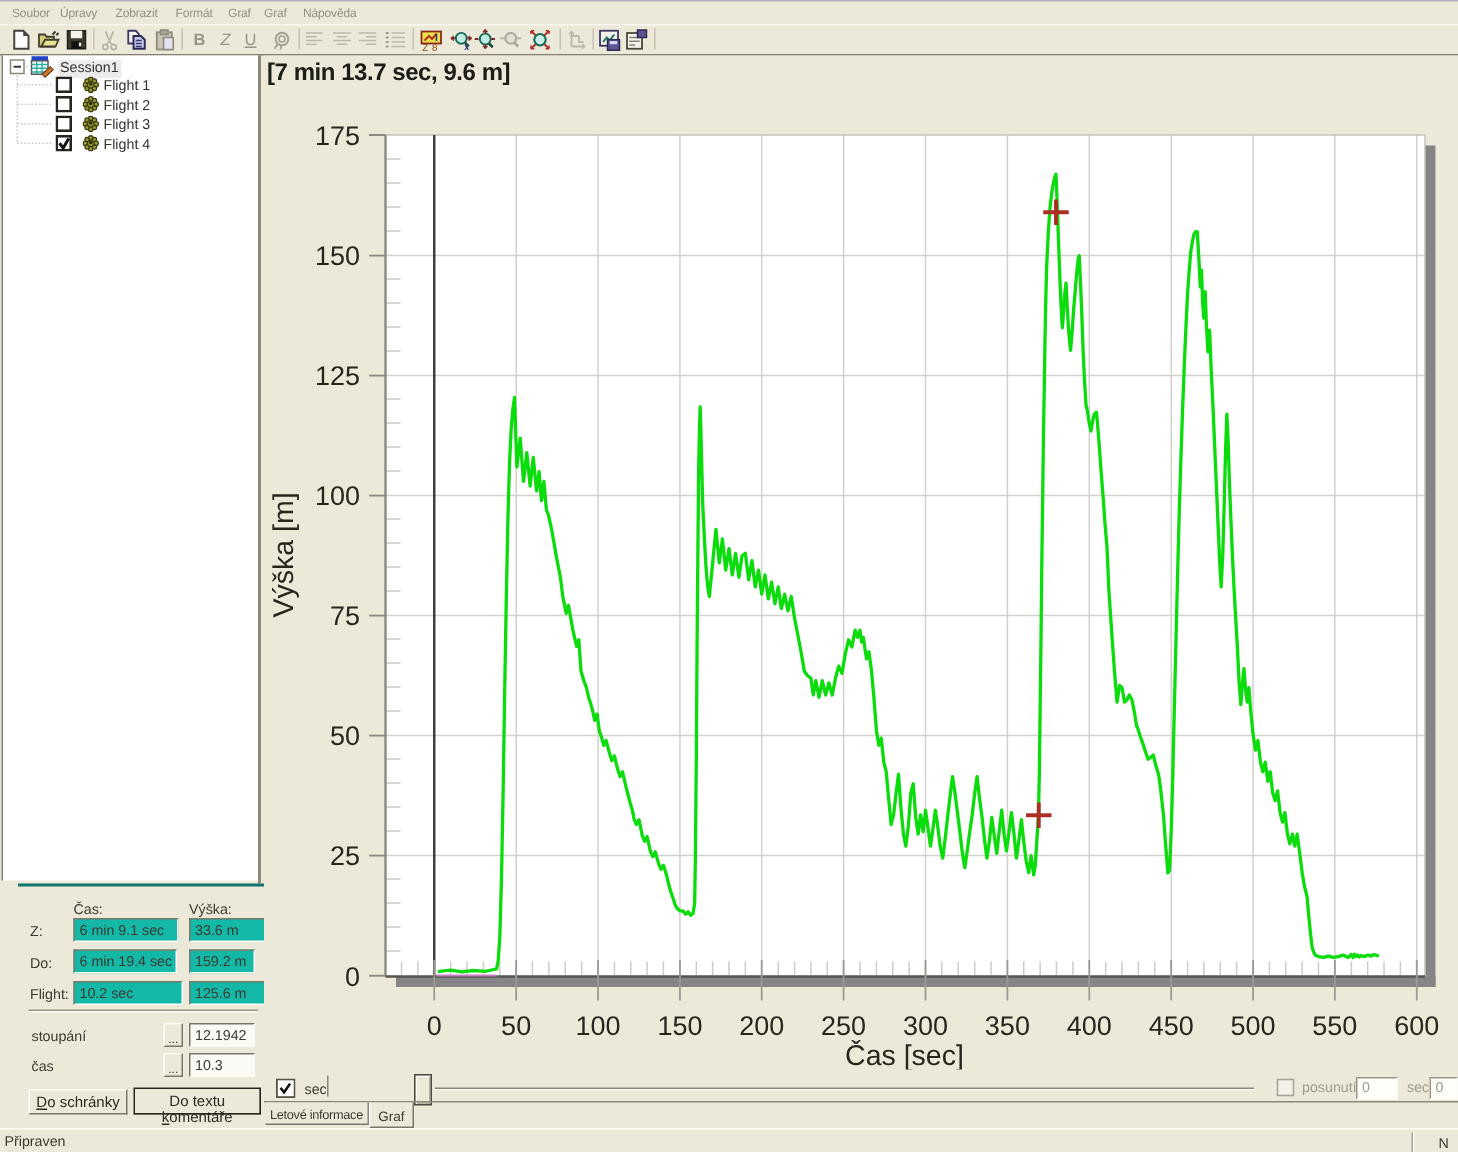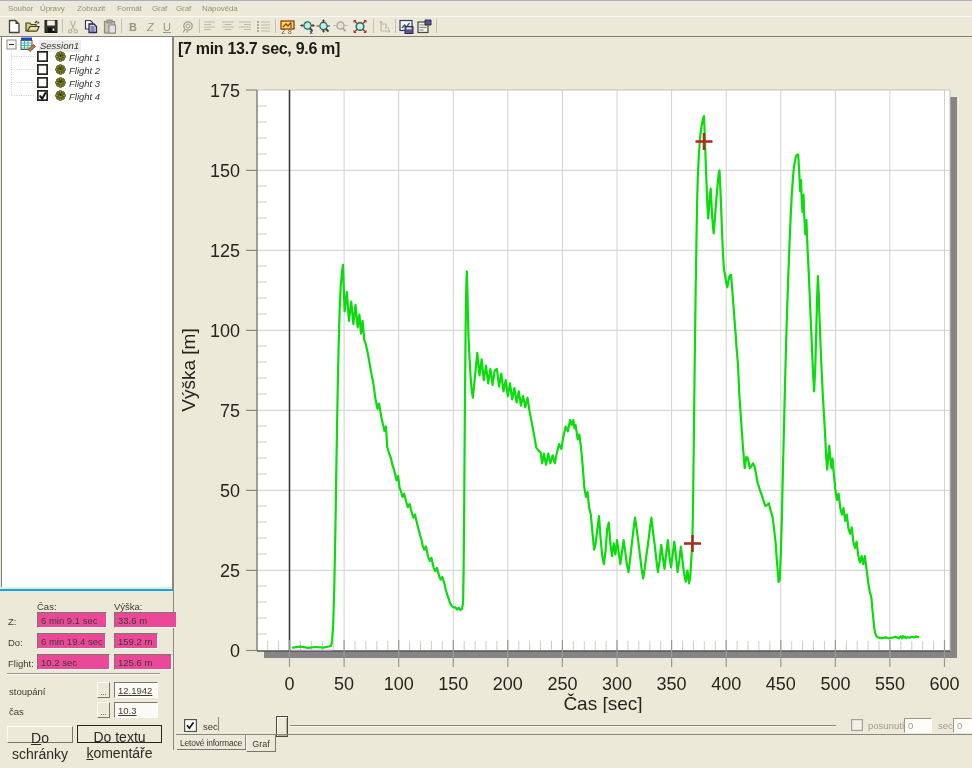--- a/index.html
+++ b/index.html
@@ -13,33 +13,33 @@
 #menubar span{position:absolute;top:3px;}
 #menusep{left:0;top:16px;width:972px;height:1px;background:#f8f7f2;}
 
 #toolbar{left:0;top:17px;width:972px;height:19px;}
 .tbsep{position:absolute;top:2px;width:1px;height:14px;background:#c6c2b2;}
 .ticon{position:absolute;top:2px;}
 #tbline{left:0;top:36px;width:972px;height:1px;background:#827f76;}
 
 #treepanel{left:1px;top:37px;width:171px;height:550px;background:#fff;
   border-left:1px solid #827f76;}
-.treetxt{position:absolute;font-size:9.5px;color:#35352f;font-style:italic;}
+.treetxt{position:absolute;font-size:9.5px;color:#35352f;}
 
 #vsplit{left:172px;top:37px;width:2px;height:713px;background:#8c897c;}
 
-#bl{left:0;top:589px;width:173px;height:161px;background:#ece9d8;border-top:2px solid #0ea5e9;padding-left:32px;}
+#bl{left:12px;top:589px;width:173px;height:161px;background:#ece9d8;border-top:2px solid #0f766e;padding-left:32px;}
 .bltxt{position:absolute;font-size:9.5px;color:#3c3a33;}
-.blbox{position:absolute;height:16px;background:#ec4899;border:1px solid #9a968a;
+.blbox{position:absolute;height:16px;background:#14b8a6;border:1px solid #9a968a;
   border-top-color:#7a776c;border-left-color:#7a776c;border-bottom-color:#fdfcf8;
   border-right-color:#fdfcf8;font-size:9.5px;color:#3c3a33;padding:2px 0 0 3px;}
-.blwhite{background:#fbfaf5;text-decoration:underline;}
+.blwhite{background:#fbfaf5;}
 .btn{position:absolute;background:#ece9d8;border:1px solid #7a776c;
   border-top-color:#fdfcf8;border-left-color:#fdfcf8;
-  font-size:14px;color:#2c2a24;text-align:center;}
+  font-size:10px;color:#2c2a24;text-align:center;}
 
 #chart{left:176px;top:37px;width:796px;height:676px;background:#ece9d8;}
 
 #statusbar{left:0;top:752px;width:972px;height:16px;background:#ece9d8;border-top:1px solid #fdfcf8;}
 .graytxt{color:#a09c8e;}
 </style>
 </head>
 <body>
 <div id="app">
 <div class="abs" id="topline"></div>
@@ -448,13 +448,18 @@
 <svg class="abs" style="left:851px;top:719px" width="12" height="12" viewBox="0 0 12 12">
  <rect x="0.6" y="0.6" width="10.8" height="10.8" fill="#f3f1e8" stroke="#a6a296" stroke-width="1.2"></rect>
     </svg>
 <div class="abs graytxt" style="left:868px;top:720px;font-size:9.5px">posunutí:</div>
 <div class="abs" style="left:904px;top:718px;width:28px;height:15px;background:#fefdf8;border:1px solid #9a968a;border-bottom-color:#fdfcf8;border-right-color:#fdfcf8;font-size:9.5px;color:#a09c8e;padding:1px 0 0 3px">0</div>
 <div class="abs graytxt" style="left:938px;top:720px;font-size:9.5px">sec</div>
 <div class="abs" style="left:953px;top:718px;width:19px;height:15px;background:#fefdf8;border:1px solid #9a968a;border-bottom-color:#fdfcf8;border-right-color:#fdfcf8;font-size:9.5px;color:#a09c8e;padding:1px 0 0 3px">0</div>
 <div class="abs" style="left:176px;top:734px;width:796px;height:1px;background:#8a877c"></div>
 <div class="abs" style="left:177px;top:735px;width:69px;height:15px;background:#ece9d8;border-right:1px solid #8a877c;border-bottom:1px solid #7a776c;font-size:8.5px;letter-spacing:-0.2px;white-space:nowrap;color:#3c3a33;text-align:center;padding-top:3px">Letové informace</div>
 <div class="abs" style="left:246px;top:735px;width:30px;height:17px;background:#ece9d8;border-right:1px solid #7a776c;border-bottom:1px solid #7a776c;border-left:1px solid #fdfcf8;font-size:9px;color:#3c3a33;text-align:center;padding-top:4px">Graf</div>
+<div class="abs" id="statusbar">
+ <div class="abs" style="left:3px;top:3px;font-size:9.5px;color:#3c3a33">Připraven</div>
+ <div class="abs" style="left:941px;top:2px;width:2px;height:14px;border-left:1px solid #a6a296;border-right:1px solid #fdfcf8"></div>
+ <div class="abs" style="left:959px;top:4px;font-size:9.5px;color:#3c3a33">N</div>
+</div>
 </div>
 
 </body></html>

